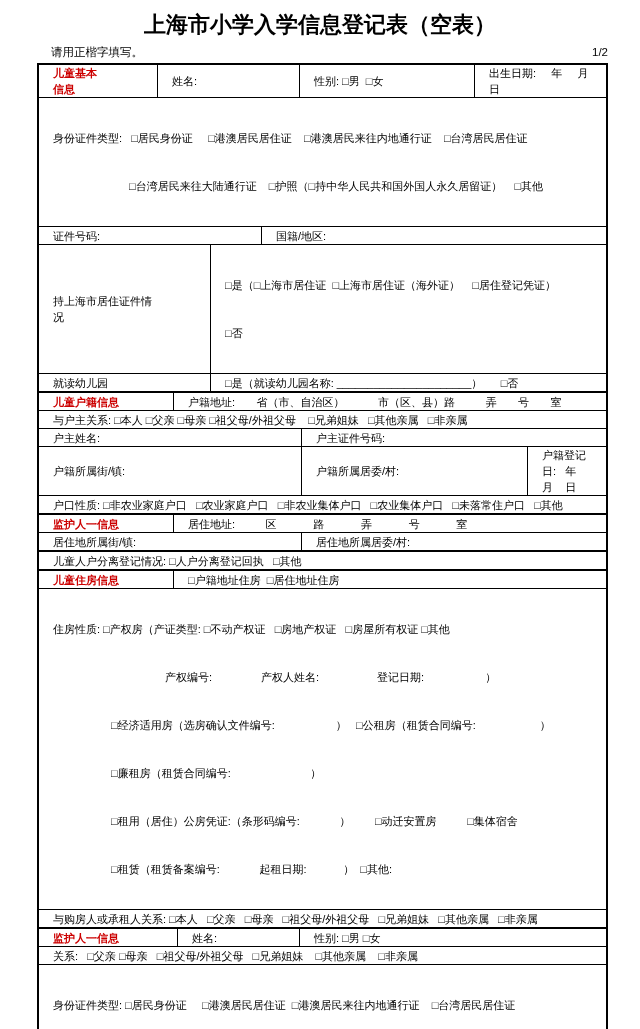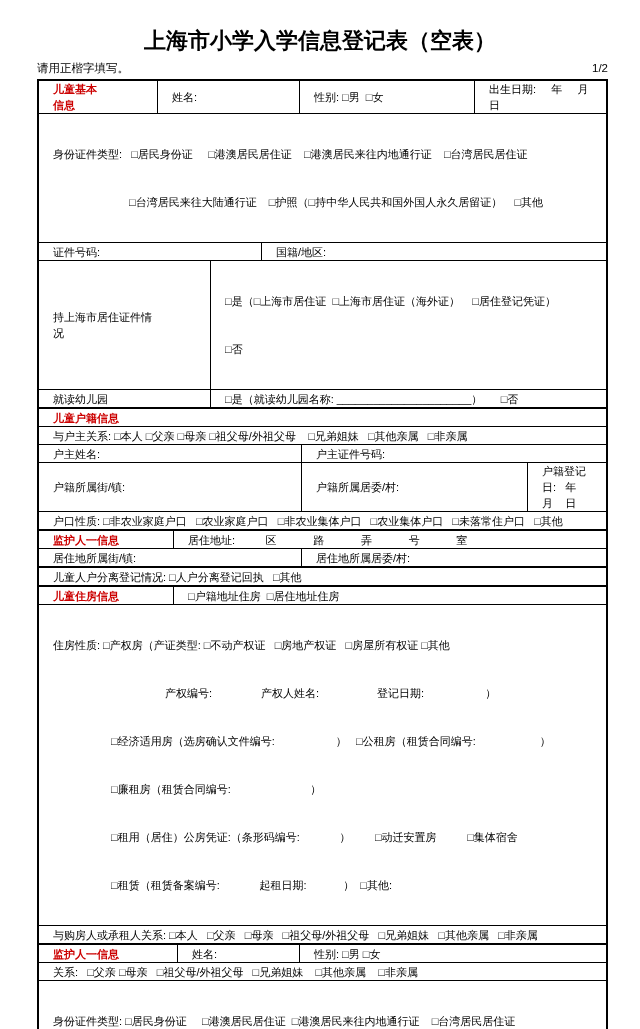--- a/index.html
+++ b/index.html
@@ -3,22 +3,22 @@
 <meta charset="utf-8">
 <style>
   :root { --red:#cc0000; --bd:#000; }
   * { margin:0; padding:0; box-sizing:border-box; }
   html,body { background:#fff; }
   body {
     width:640px; height:1029px; overflow:hidden;
     font-family:"Liberation Sans", sans-serif;
     font-size:11px; line-height:16px; color:#000;
   }
-  .title { text-align:center; font-size:22px; line-height:26px; font-weight:bold; padding-top:28px; }
-  .meta { display:flex; justify-content:space-between; margin:6px 32px 3px 37px; font-size:11.5px; }
+  .title { text-align:center; font-size:22px; line-height:26px; font-weight:bold; padding-top:12px; }
+  .meta { display:flex; justify-content:space-between; margin:6px 32px 3px 51px; font-size:11.5px; }
   .tbl { margin:0 32px 0 37px; border:2px solid var(--bd); }
   .sec + .sec { border-top:2px solid var(--bd); }
   .row { display:flex; align-items:stretch; min-height:17px; }
   .row + .row { border-top:1px solid var(--bd); }
   .c { padding:0 14px; white-space:pre-wrap; flex-shrink:0; min-height:17px; }
   .c + .c { border-left:1px solid var(--bd);margin-left:38px; }
   .fx { flex:1 1 auto; }
   .hd { color:var(--red); font-weight:bold; }
   .vc { display:flex; flex-direction:column; justify-content:center; }
   .ind76 { padding-left:76px; }
@@ -62,20 +62,21 @@
     </div>
     <div class="row">
       <div class="c vc" style="width:133px">就读幼儿园</div>
       <div class="c vc fx">□是（就读幼儿园名称: ______________________）      □否</div>
     </div>
   </div>
 
   <div class="sec">
     <div class="row">
       <div class="c hd vc" style="width:96px">儿童户籍信息</div>
+      <div class="c vc fx">户籍地址:       省（市、自治区）           市（区、县）路          弄       号       室</div>
     </div>
     <div class="row">
       <div class="c vc fx">与户主关系: □本人 □父亲 □母亲 □祖父母/外祖父母    □兄弟姐妹   □其他亲属   □非亲属</div>
     </div>
     <div class="row">
       <div class="c vc" style="width:224px">户主姓名:</div>
       <div class="c vc fx">户主证件号码:</div>
     </div>
     <div class="row">
       <div class="c vc" style="width:224px">户籍所属街/镇:</div>

